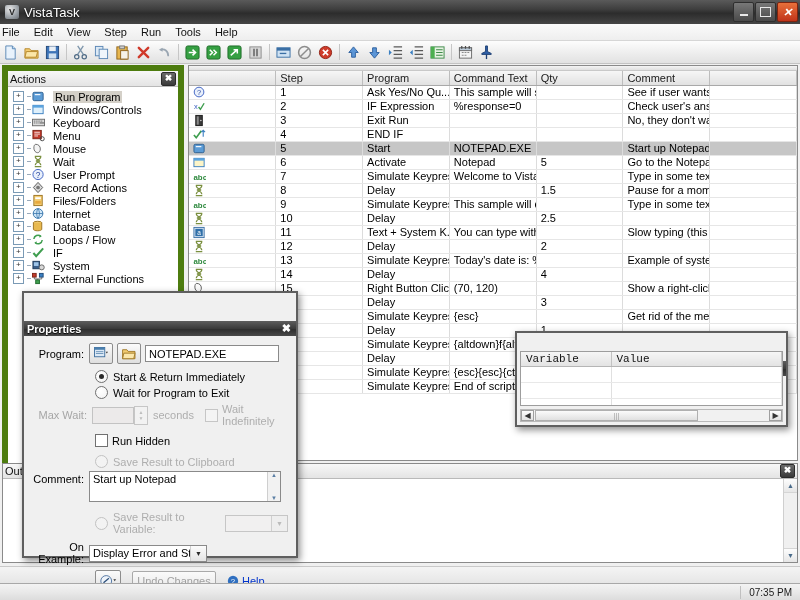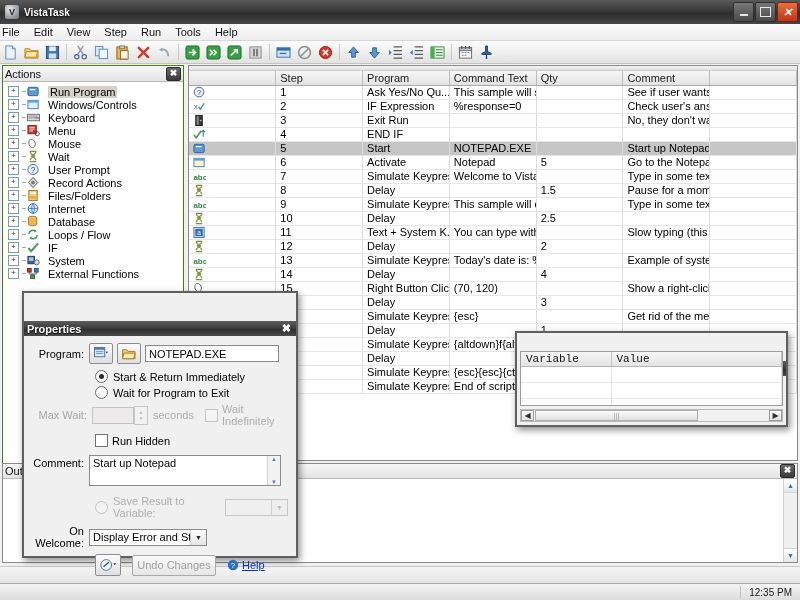--- a/index.html
+++ b/index.html
@@ -20,21 +20,21 @@
     border-bottom:1px solid #1a1a1a;
     display:flex;align-items:center;
   }
   #titlebar .win-icon{
     width:14px;height:14px;margin-left:5px;margin-right:5px;border-radius:2px;
     background:radial-gradient(circle at 35% 30%,#e8e8e8,#9aa0a6 60%,#6b7075);
     display:flex;align-items:center;justify-content:center;
     font-size:9px;color:#2a2a2a;font-weight:bold;
   }
   #titlebar .title-text{
-    color:#ffffff;font-size:10px;font-weight:bold;
+    color:#ffffff;font-size:13px;font-weight:normal;
     text-shadow:0 1px 2px rgba(0,0,0,.9);
   }
   .caption-buttons{position:absolute;right:2px;top:2px;display:flex;gap:1px;}
   .cap-btn{
     width:19px;height:18px;border:1px solid #2f2f2f;border-radius:2px;
     background:linear-gradient(to bottom,#787878,#4a4a4a);
     display:flex;align-items:center;justify-content:center;
   }
   .cap-btn.close{background:linear-gradient(to bottom,#e8703a,#c0341a);border-color:#7d2410;}
   .cap-min i{display:block;width:8px;height:2px;background:#e8e8e8;margin-top:5px;}
@@ -59,21 +59,21 @@
     border-bottom:1px solid #c3c3c3;
     display:flex;align-items:center;
   }
   .tb-btn{width:21px;height:20px;display:flex;align-items:center;justify-content:center;}
   .tb-sep{width:1px;height:16px;background:#c6c6c6;margin:0 3px;}
   .tb-ico{width:15px;height:15px;display:block;}
 
   
   #actions-panel{
     position:absolute;left:2px;top:65px;width:182px;height:408px;
-    background:#ffffff;border:1px solid #4d7c0f;box-sizing:border-box;
+    background:#ffffff;border:6px solid #4d7c0f;box-sizing:border-box;
   }
   #actions-header{
     height:16px;background:linear-gradient(to bottom,#f7f7f7,#e4e4e4);
     border-bottom:1px solid #b9b9b9;display:flex;align-items:center;
     padding:0 2px;box-sizing:border-box;
   }
   #actions-header .hdr-title{font-size:11px;color:#111;flex:1;}
   .panel-close{
     width:13px;height:12px;background:linear-gradient(to bottom,#6a6a6a,#3a3a3a);
     border:1px solid #2b2b2b;border-radius:2px;color:#fff;font-size:9px;
@@ -1004,20 +1004,24 @@
         <span class="rlabel dim" style="margin-left:5px;">seconds</span>
         <span class="cbox dim" style="margin-left:11px;"></span>
         <span class="rlabel dim">Wait Indefinitely</span>
       </div>
 
       <div class="frow" style="margin:0 0 8px 63px;">
         <span class="cbox"></span>
         <span class="rlabel">Run Hidden</span>
       </div>
 
+      <div class="radio-line" style="margin-left:63px;">
+        <span class="radio dim"></span>
+        <span class="rlabel dim">Save Result to Clipboard</span>
+      </div>
 
       <div class="frow" style="align-items:flex-start;margin-bottom:7px;">
         <span class="flabel" style="margin-top:2px;">Comment:</span>
         <div style="position:relative;">
           <textarea class="cmt" style="width: 192px; height: 31px;">Start up Notepad</textarea>
           <div style="position:absolute;right:1px;top:1px;width:12px;height:29px;background:#f2f2f2;border-left:1px solid #cfcfcf;display:flex;flex-direction:column;justify-content:space-between;align-items:center;">
             <span style="font-size:6px;color:#5b7fa5;">▲</span>
             <span style="font-size:6px;color:#5b7fa5;">▼</span>
           </div>
         </div>
@@ -1026,21 +1030,21 @@
       <div class="frow" style="margin:0 0 6px 63px;">
         <span class="radio dim"></span>
         <span class="rlabel dim">Save Result to Variable:</span>
         <div class="sel dim" style="width:68px;margin-left:5px;">
           <span class="sv"></span>
           <span class="sarrow">▼</span>
         </div>
       </div>
 
       <div class="frow" style="margin-bottom:5px;">
-        <span class="flabel">On Welcome:</span>
+        <span class="flabel">On Example:</span>
         <div class="sel" style="width:118px;">
           <span class="sv">Display Error and Stop</span>
           <span class="sarrow">▼</span>
         </div>
       </div>
 
 
       <div class="frow" style="margin-left:63px;">
         <div class="ibtn" style="width:24px;height:20px;">
           <svg width="18" height="14" viewBox="0 0 20 14">
@@ -1098,14 +1102,14 @@
       <span class="hthumb">|||</span>
       <span class="hgap"></span>
       <span class="harw">▶</span>
     </div>
   </div>
 
 </div>
 
 <div id="taskbar">
   <div class="tray-sep"></div>
-  <span id="clock">12:35 PM</span>
+  <span id="clock">07:35 PM</span>
 </div>
 
 </body></html>

